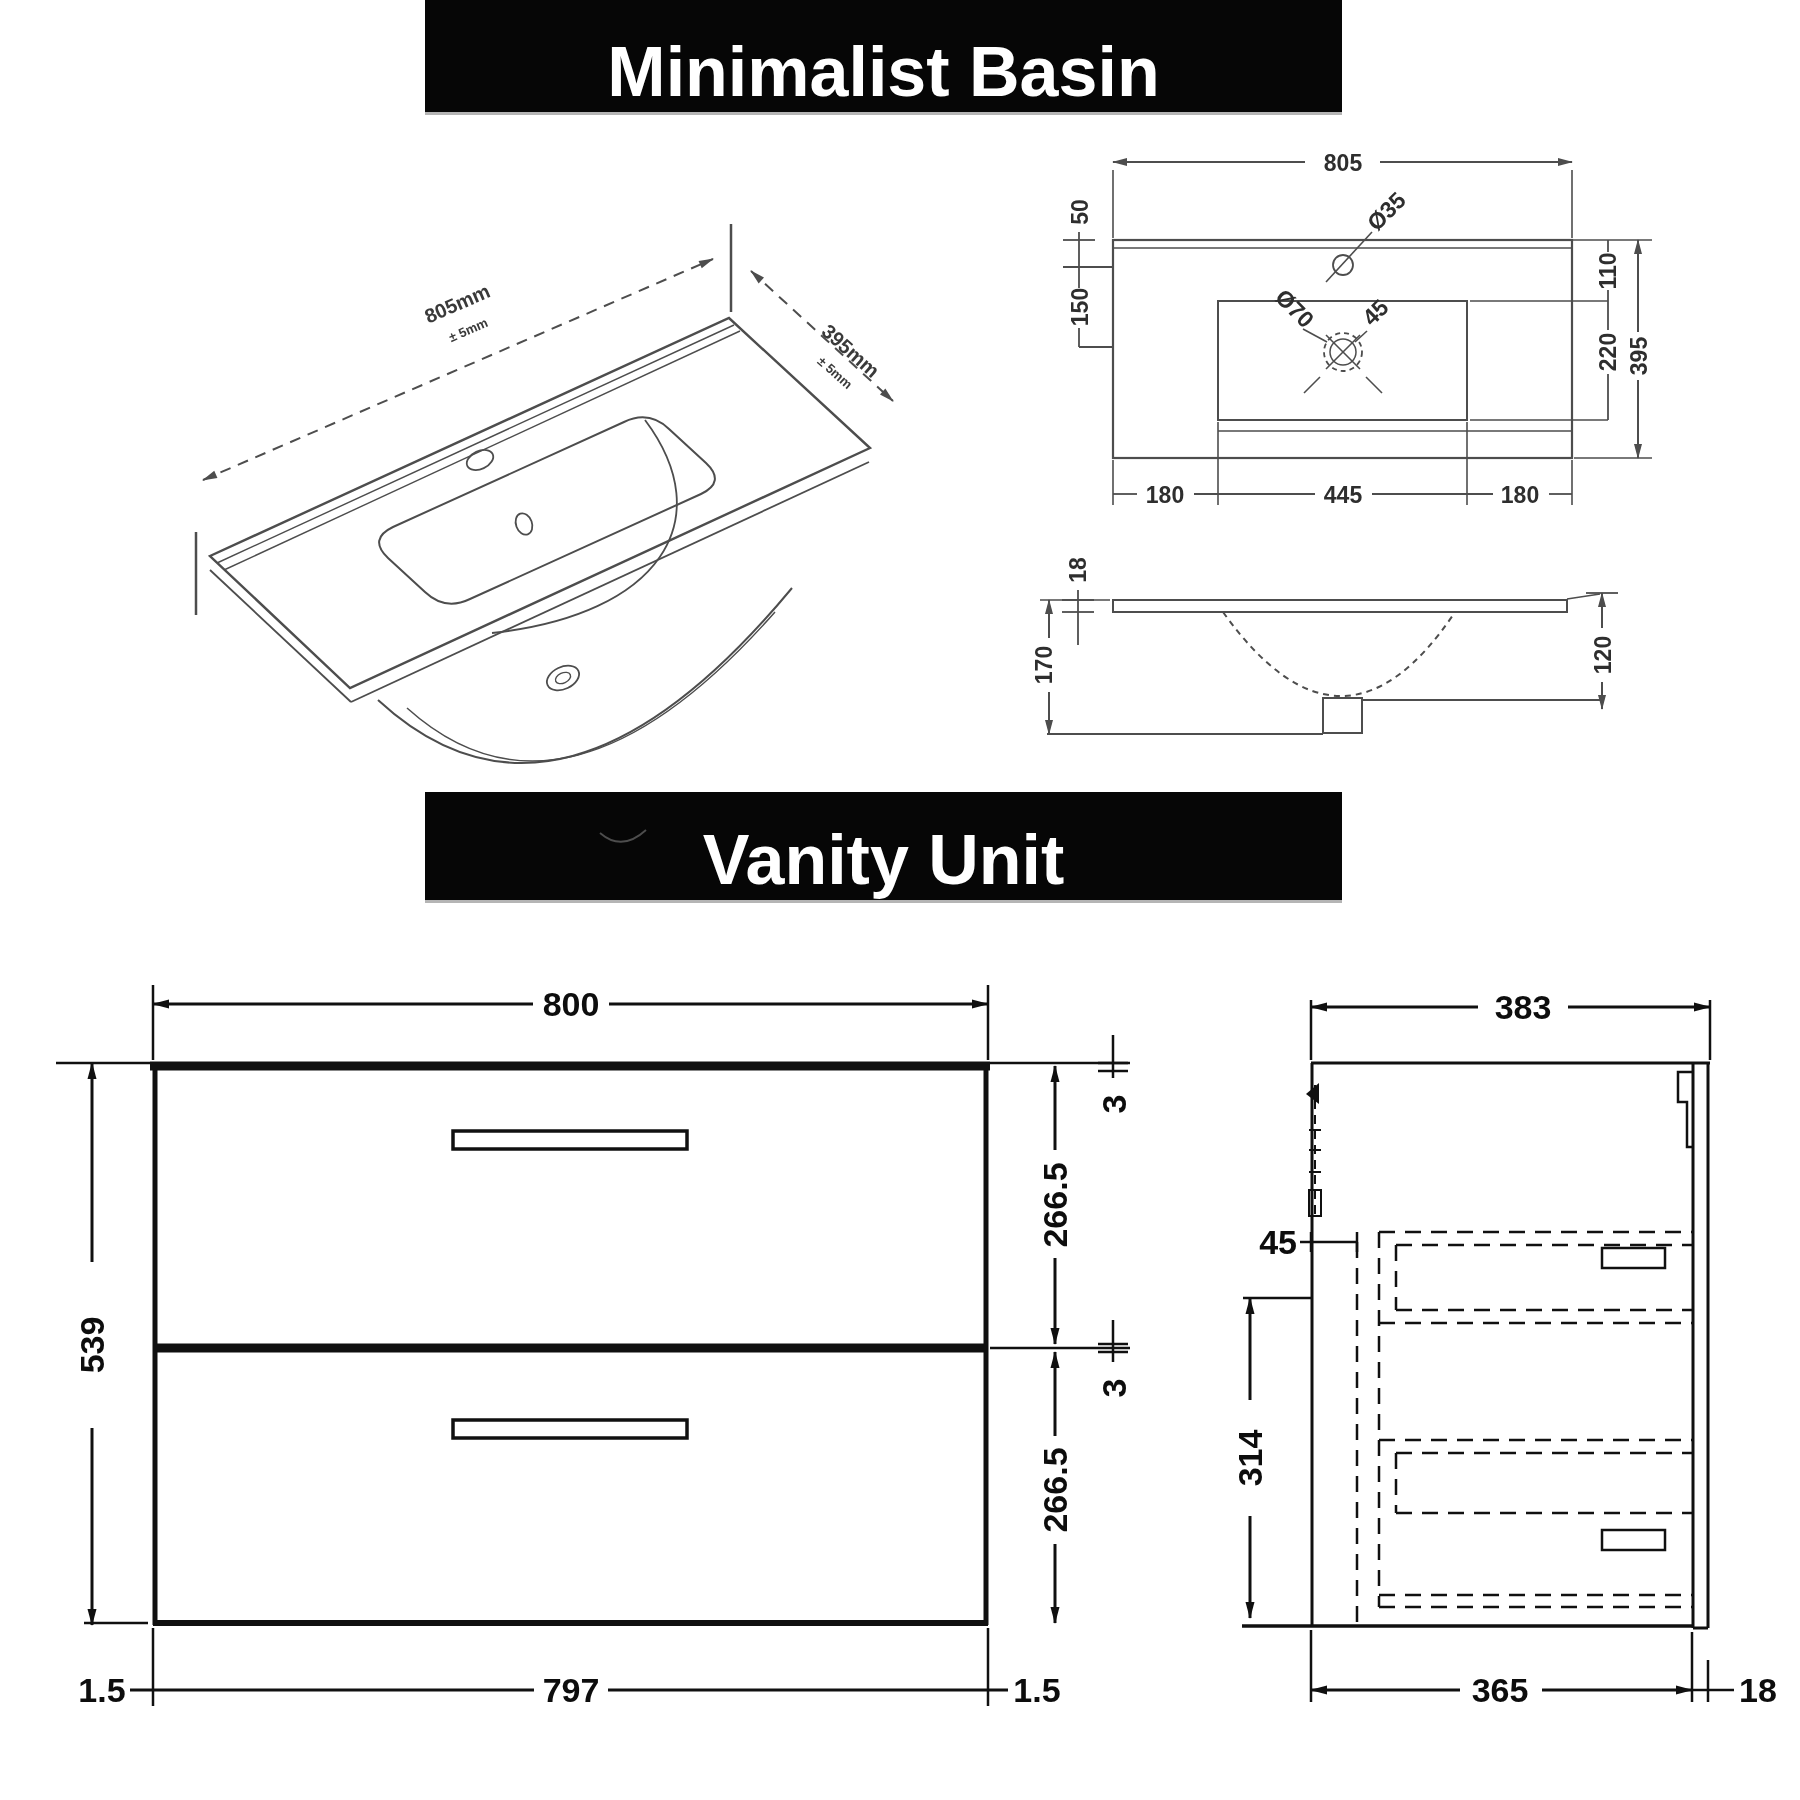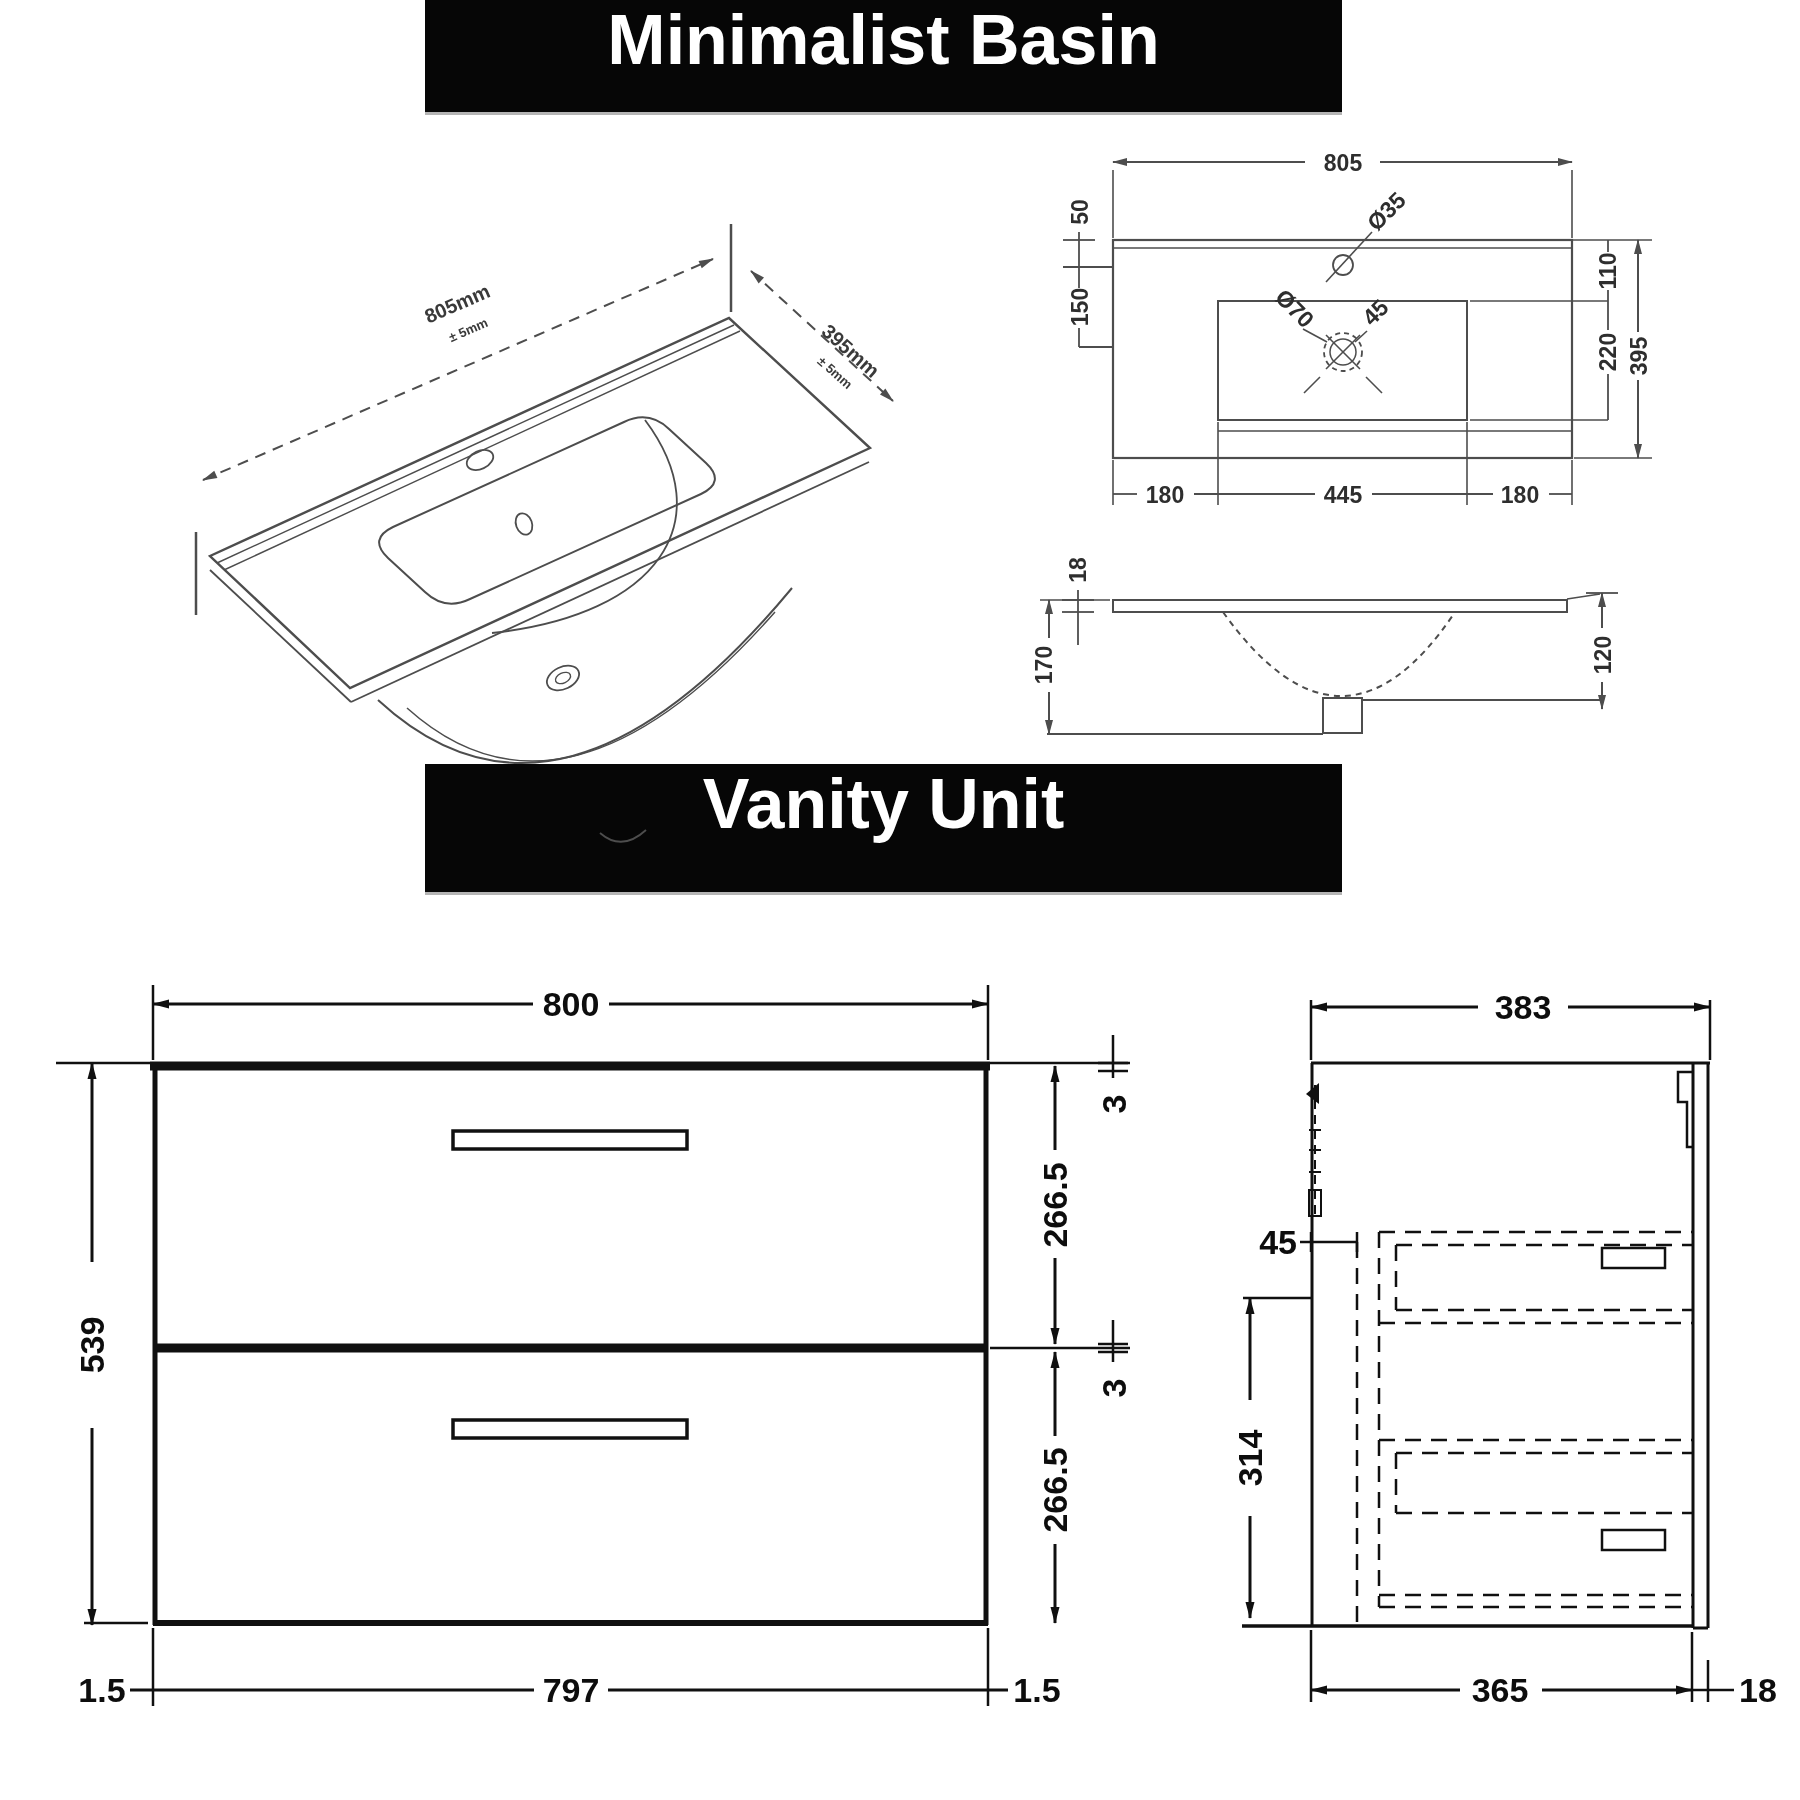--- a/index.html
+++ b/index.html
@@ -1,23 +1,23 @@
 <!DOCTYPE html>
 <html><head>
 <meta charset="utf-8">
 <style>
   html,body{margin:0;padding:0;background:#ffffff;}
   body{width:1800px;height:1800px;position:relative;overflow:hidden;
        font-family:"Liberation Sans",sans-serif;}
   .banner{position:absolute;left:425px;width:917px;background:#060606;color:#fff;
-          display:flex;align-items:flex-start;justify-content:center;
+          display:flex;align-items:flex-end;justify-content:center;
           font-weight:bold;font-size:70px;letter-spacing:0px;
           box-shadow:0 3px 0 #b5b5b5;}
   #banner-basin{top:0;height:112px;}
-  #banner-vanity{top:764px;height:128px;}
+  #banner-vanity{top:792px;height:108px;}
   svg{position:absolute;left:0;top:0;}
   svg text{font-family:"Liberation Sans",sans-serif;}
   .bl{stroke:#4d4d4d;fill:none;}            
   .vk{stroke:#101010;fill:none;}            
   .btxt{fill:#2e2e2e;font-weight:bold;font-size:23px;}
   .b3txt{fill:#3a3a3a;font-weight:bold;font-size:20px;}
   .b3sub{fill:#3a3a3a;font-weight:bold;font-size:13px;}
   .vtxt{fill:#0d0d0d;font-weight:bold;font-size:34px;}
   .mid{text-anchor:middle;}
 </style>

